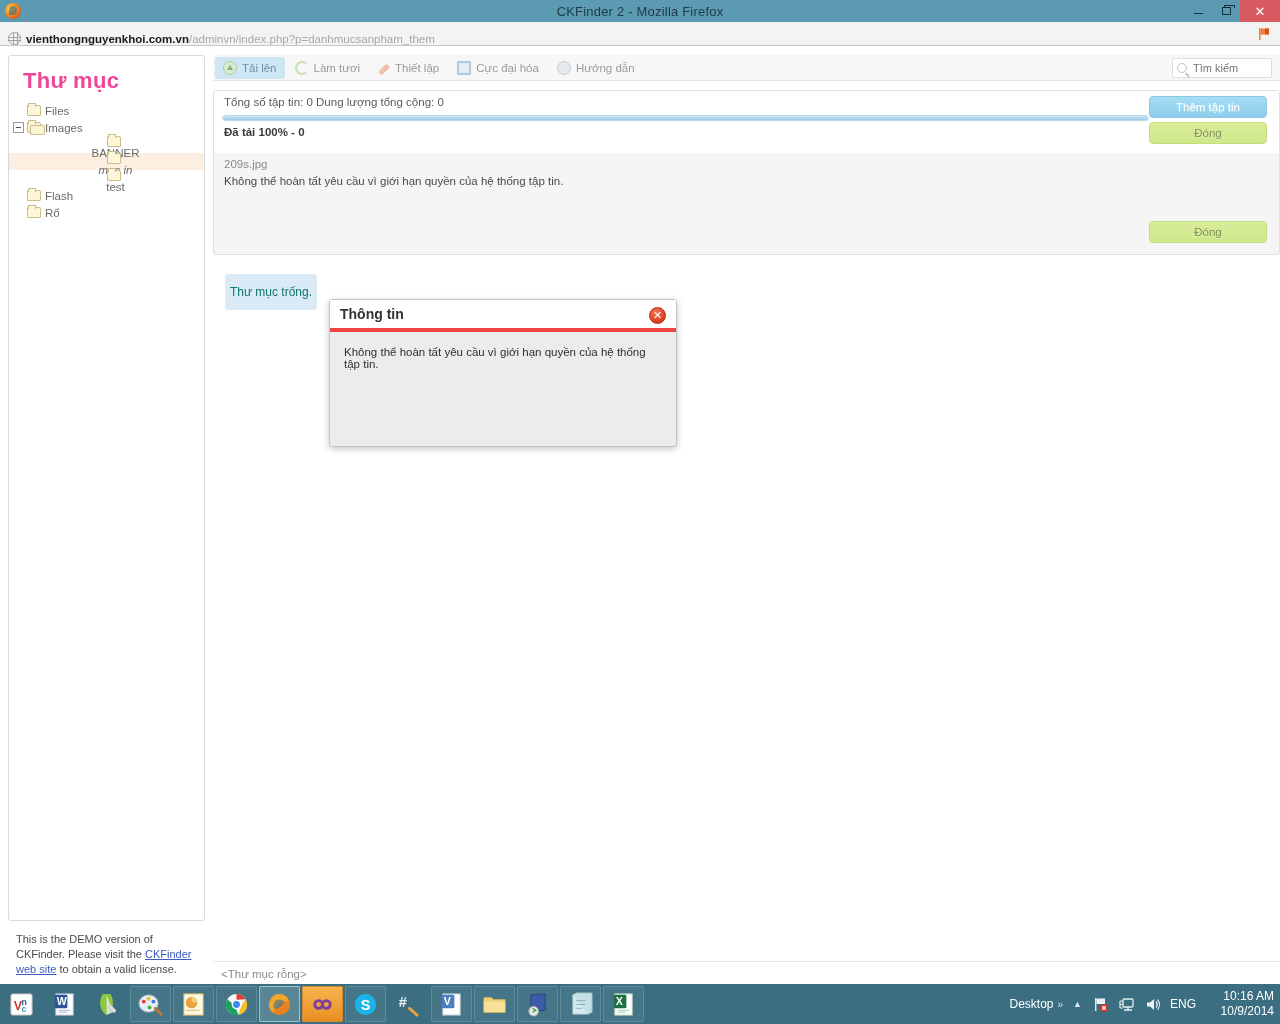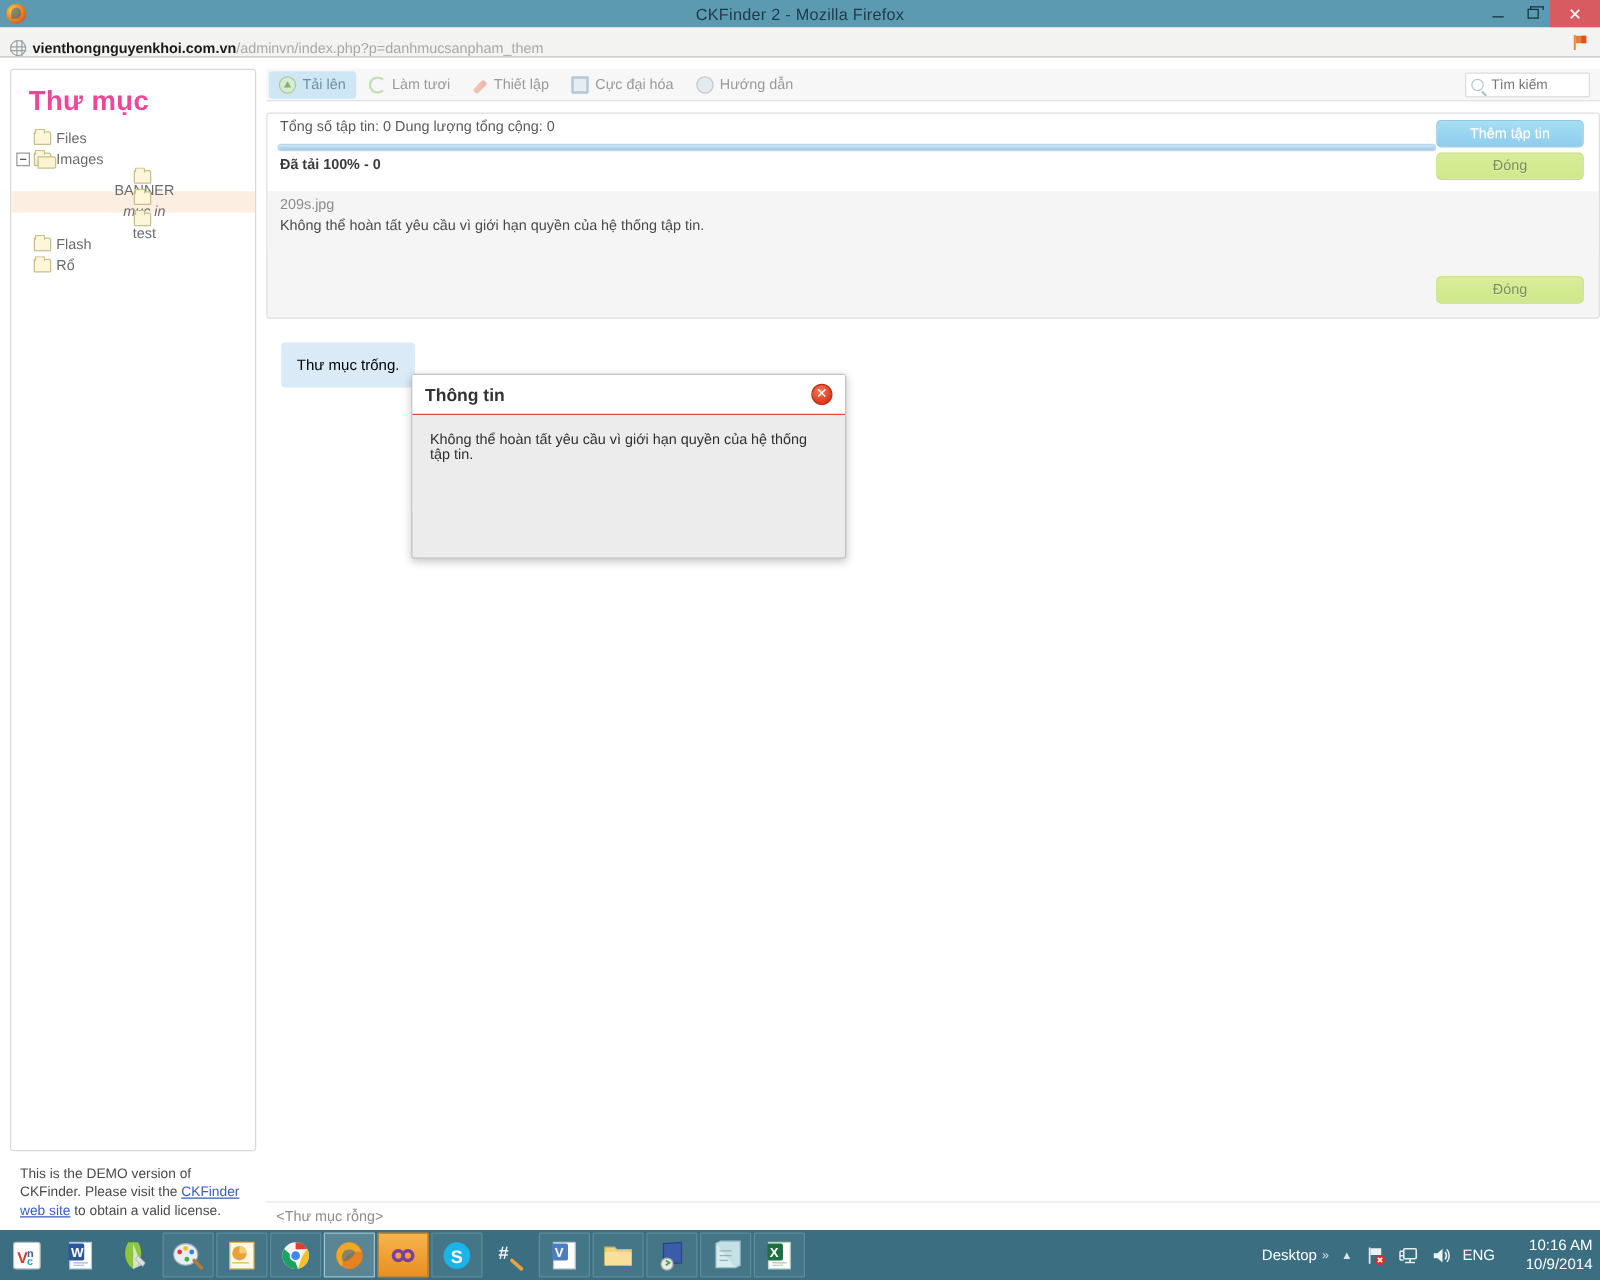--- a/index.html
+++ b/index.html
@@ -217,41 +217,41 @@
   .btn-green{
     background:linear-gradient(#d9ec9a,#cfe88a); border-color:#c4dd7d; color:#7e8f55;
     text-shadow:0 1px 0 rgba(255,255,255,.4);
   }
   .btn-add{ right:12px; top:5px; }
   .btn-close1{ right:12px; top:31px; }
   .btn-close2{ right:12px; top:67px; }
 
   
   .empty-note{
-    position:absolute; left:12px; top:219px; width:107px; height:36px;
+    position:absolute; left:12px; top:219px; width:92px; height:36px;
     background:#dbeaf7; border-radius:3px;
     display:flex; align-items:center; justify-content:center;
-    font-size:12px; color:#000000;
+    font-size:12px; color:#0f766e;
   }
 
   .statusbar{
     position:absolute; left:0; bottom:0; right:0; height:24px;
     border-top:1px solid #e6e6e6; background:#ffffff;
     display:flex; align-items:center; padding-left:8px;
     font-size:11.5px; color:#8b8b8b;
   }
 
   
   .dialog{
     position:absolute; left:329px; top:299px; width:348px; height:148px;
     background:#ececec; border:1px solid #c2c2c2; border-radius:3px;
     box-shadow:0 2px 7px rgba(0,0,0,.22);
   }
   .dlg-head{
-    height:32px; background:#ffffff; border-bottom:1px solid #ef4444;
+    height:32px; background:#ffffff; border-bottom:4px solid #ef4444;
     display:flex; align-items:center; position:relative;
   }
   .dlg-title{ font-size:14px; font-weight:bold; color:#333333; margin-left:10px; }
   .dlg-close{
     position:absolute; right:10px; top:7px; width:17px; height:17px;
     border-radius:50%; background:radial-gradient(circle at 40% 32%, #f2795a, #d9371a 75%);
     border:1px solid #b92f14; display:flex; align-items:center; justify-content:center;
     color:#ffffff; font-size:11px; line-height:1; cursor:pointer;
   }
   .dlg-body{

